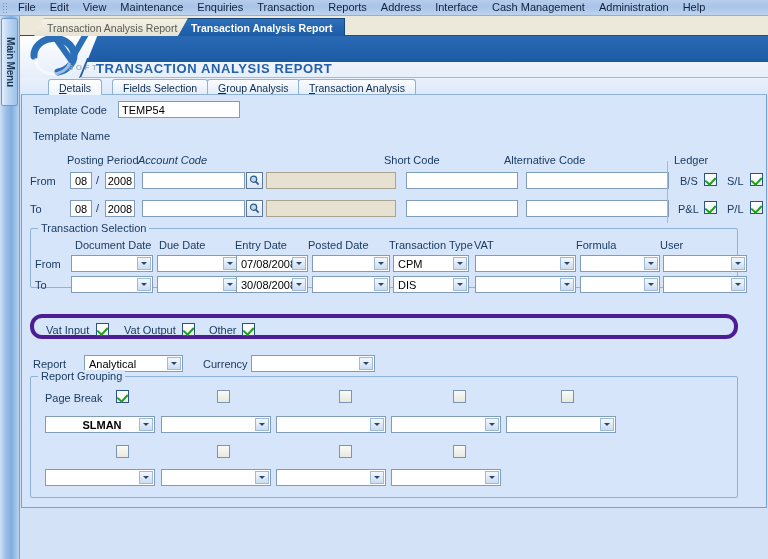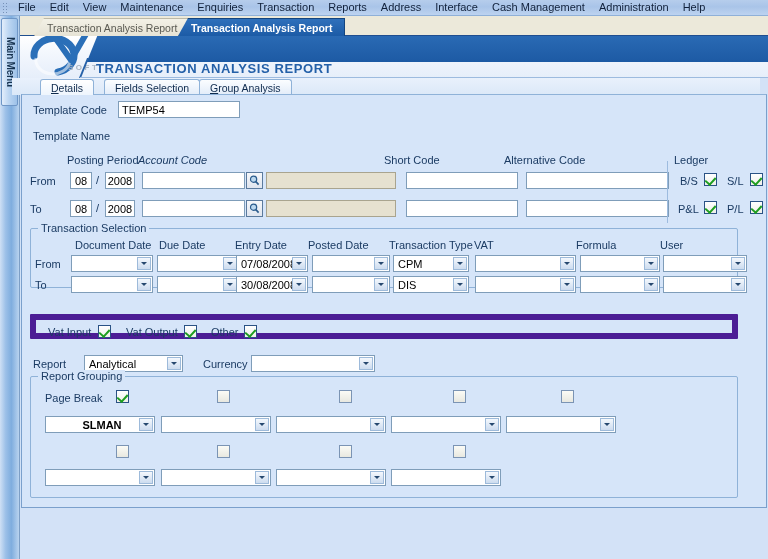--- a/index.html
+++ b/index.html
@@ -111,21 +111,21 @@
     position: absolute; left: 63px; top: 22px; width: 2px; height: 20px;
     background: #2460a8; transform: skewX(-22deg);
   }
   .banner-underline {
     position: absolute; left: 60px; top: 41px; width: 688px; height: 1px;
     background: #9dbbdf;
   }
 
   
   .inner-tabstrip {
-    position: absolute; top: 78px; left: 12px; width: 748px; height: 17px;
+    position: absolute; top: 78px; left: 20px; width: 748px; height: 17px;
     background: linear-gradient(to bottom,#e9f1fc,#dbe8f8);
   }
   .itab {
     position: absolute; top: 1px; height: 16px;
     display: flex; align-items: center; justify-content: center;
     font-size: 10.5px; color: #0e2a4d; padding: 0 10px;
     background: linear-gradient(to bottom,#fbfdff,#e2ecf9);
     border: 1px solid #8fb2d8; border-bottom: none;
     border-top-left-radius: 3px; border-top-right-radius: 3px;
     cursor: default;
@@ -202,21 +202,21 @@
   .gb {
     position: absolute; border: 1px solid #8fb2d8;
     border-radius: 2px;
   }
   .gb-title {
     position: absolute; font-size: 11px; color: #1b3b63;
     background: #d6e5f9; padding: 0 3px; top: -7px; left: 7px;
     white-space: nowrap;
   }
   .plainbox {
-    position: absolute; border: 6px solid #4c1d95; border-radius: 1px;
+    position: absolute; border: 4px solid #4c1d95; border-radius: 12px;
   }
 
   .divider-v {
     position: absolute; width: 1px; background: #9dbbdf;
   }
 </style>
 </head>
 <body>
 
 <div id="app">
@@ -267,20 +267,23 @@
   <div class="inner-tabstrip">
     <div class="itab sel" style="left:28px;">
       <span><u>D</u>etails</span>
     </div>
     <div class="itab" style="left:92px;">
       <span>Fields Selection</span>
     </div>
     <div class="itab" style="left:187px;">
       <span><u>G</u>roup Analysis</span>
     </div>
+    <div class="itab" style="left:278px;">
+      <span><u>T</u>ransaction Analysis</span>
+    </div>
   </div>
 
   <div class="panel">
 
     <div class="lbl" style="left:11px; top:9px;">Template Code</div>
     <input class="tb" style="left: 96px; top: 6px; width: 122px;" value="TEMP54">
 
     <div class="lbl" style="left:11px; top:35px;">Template Name</div>
 
     <div class="lbl" style="left:45px; top:59px;text-align:center;">Posting Period</div>

